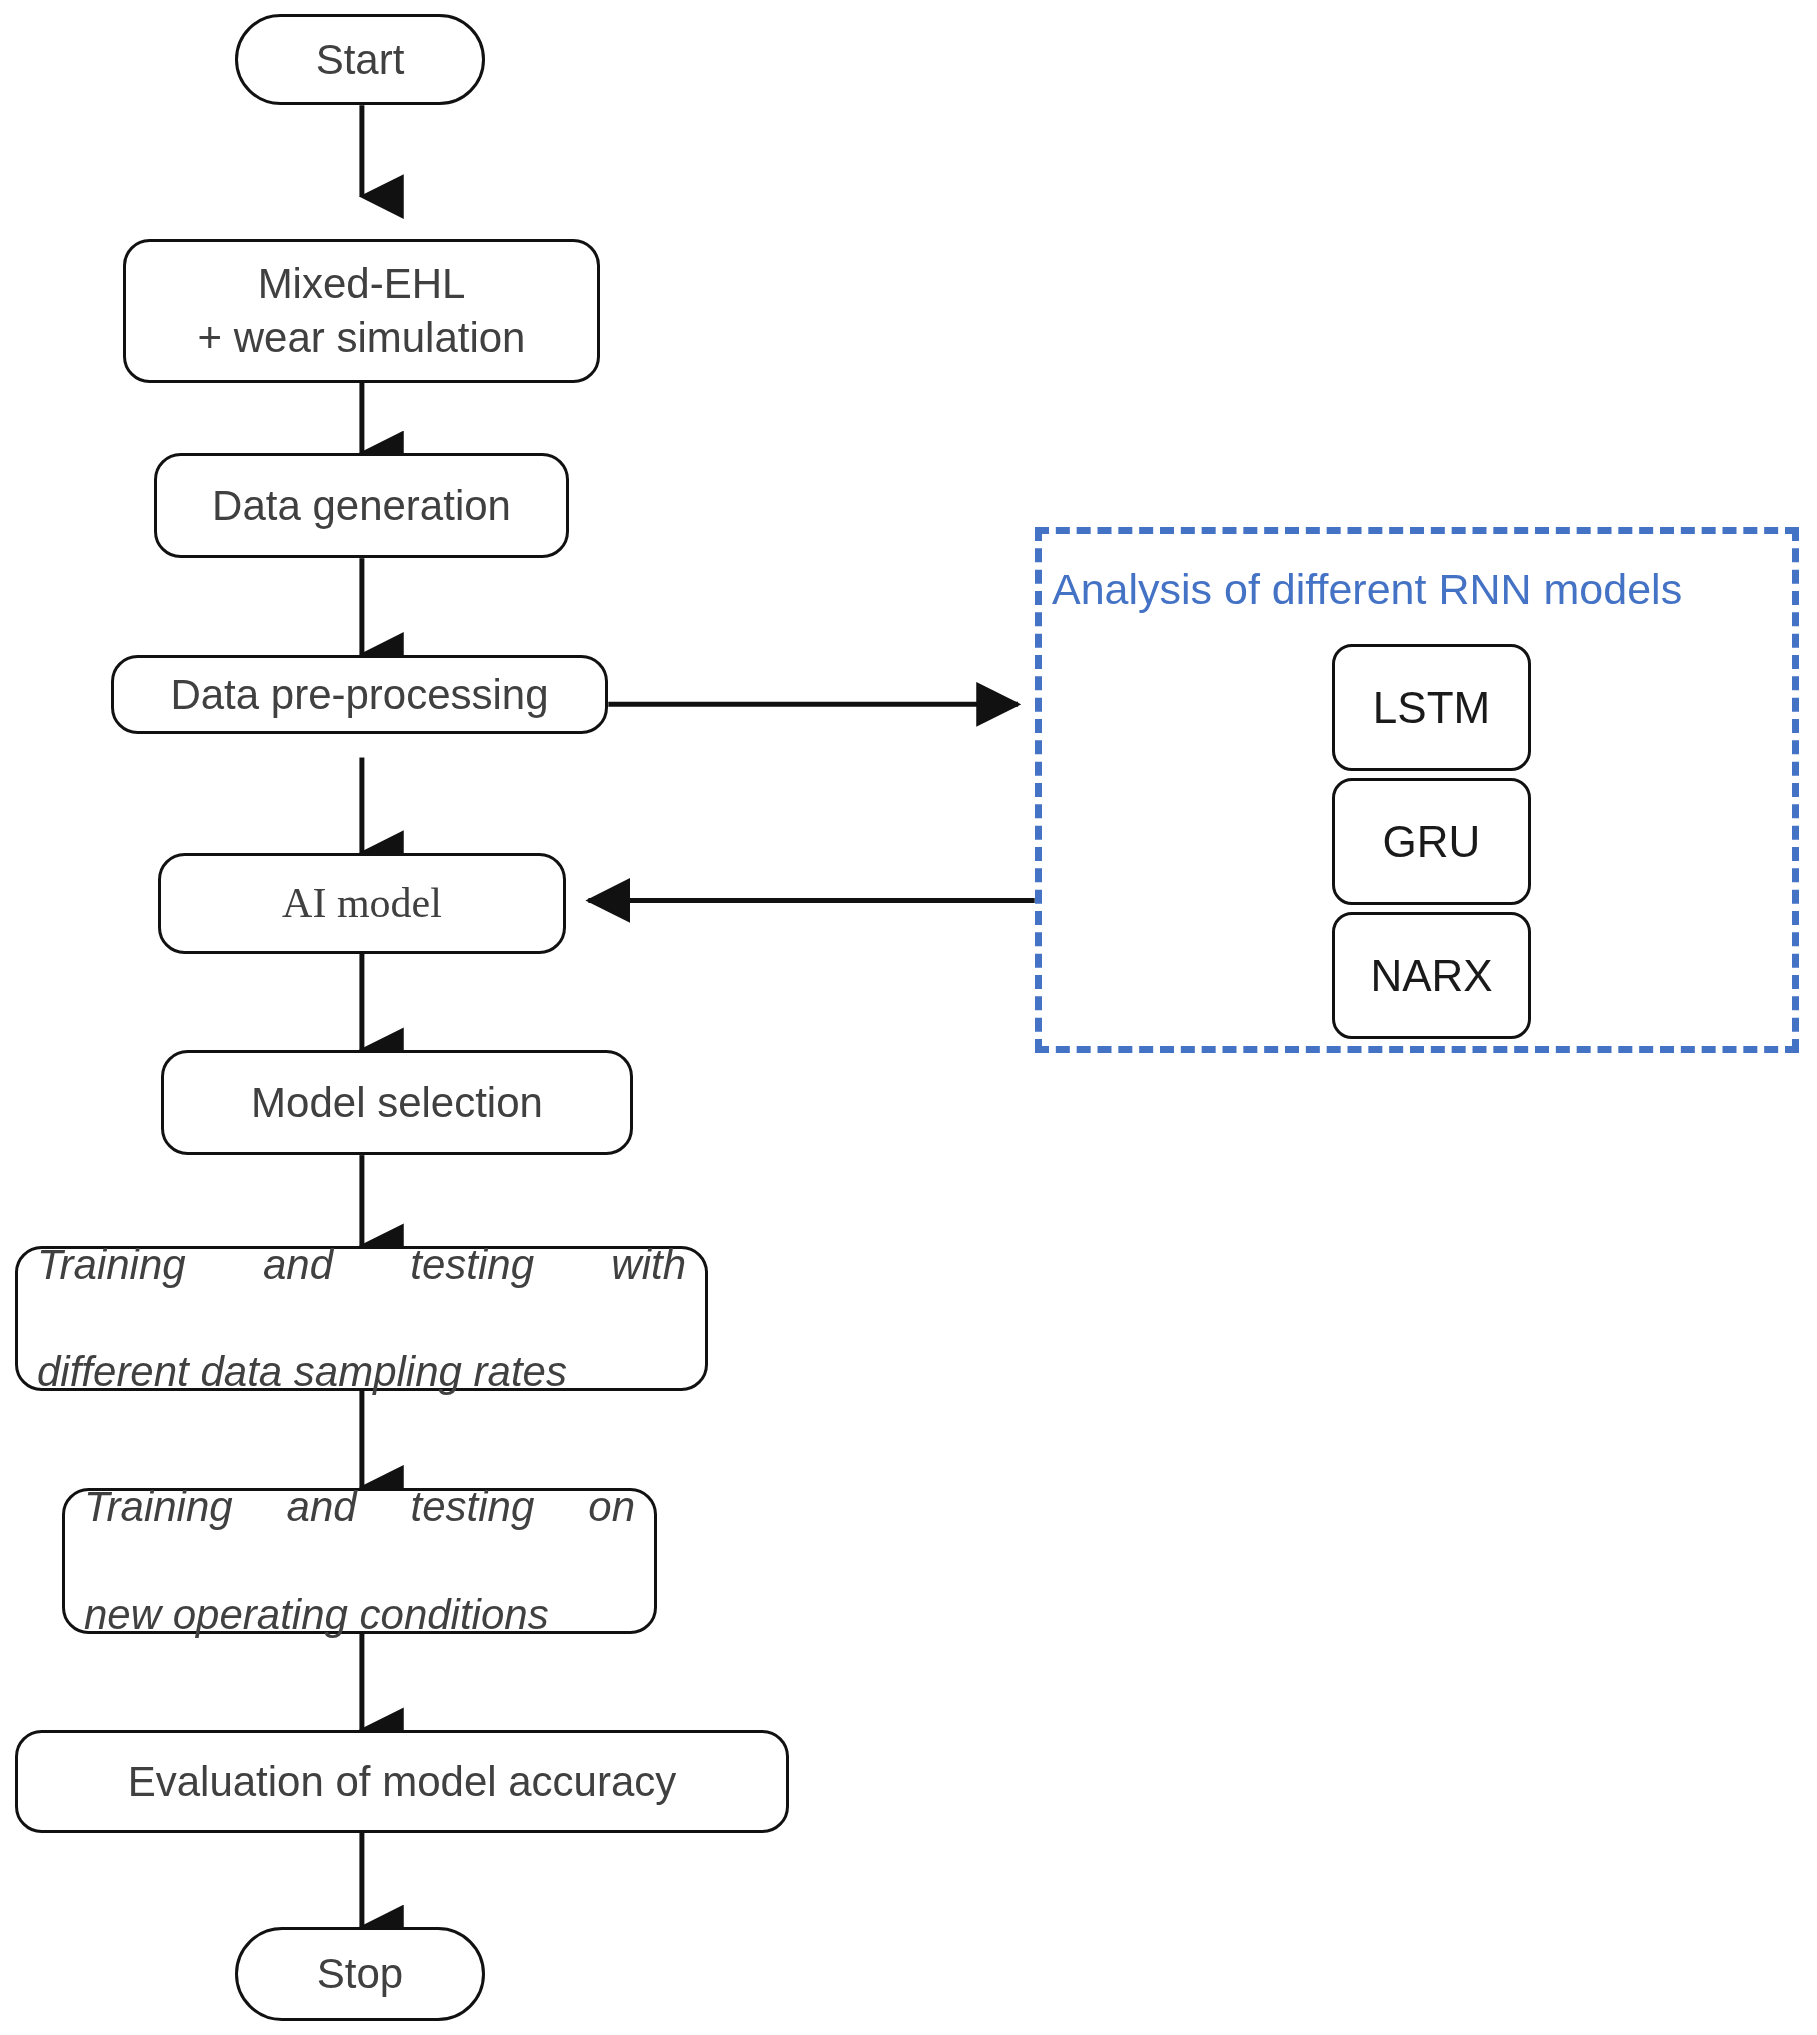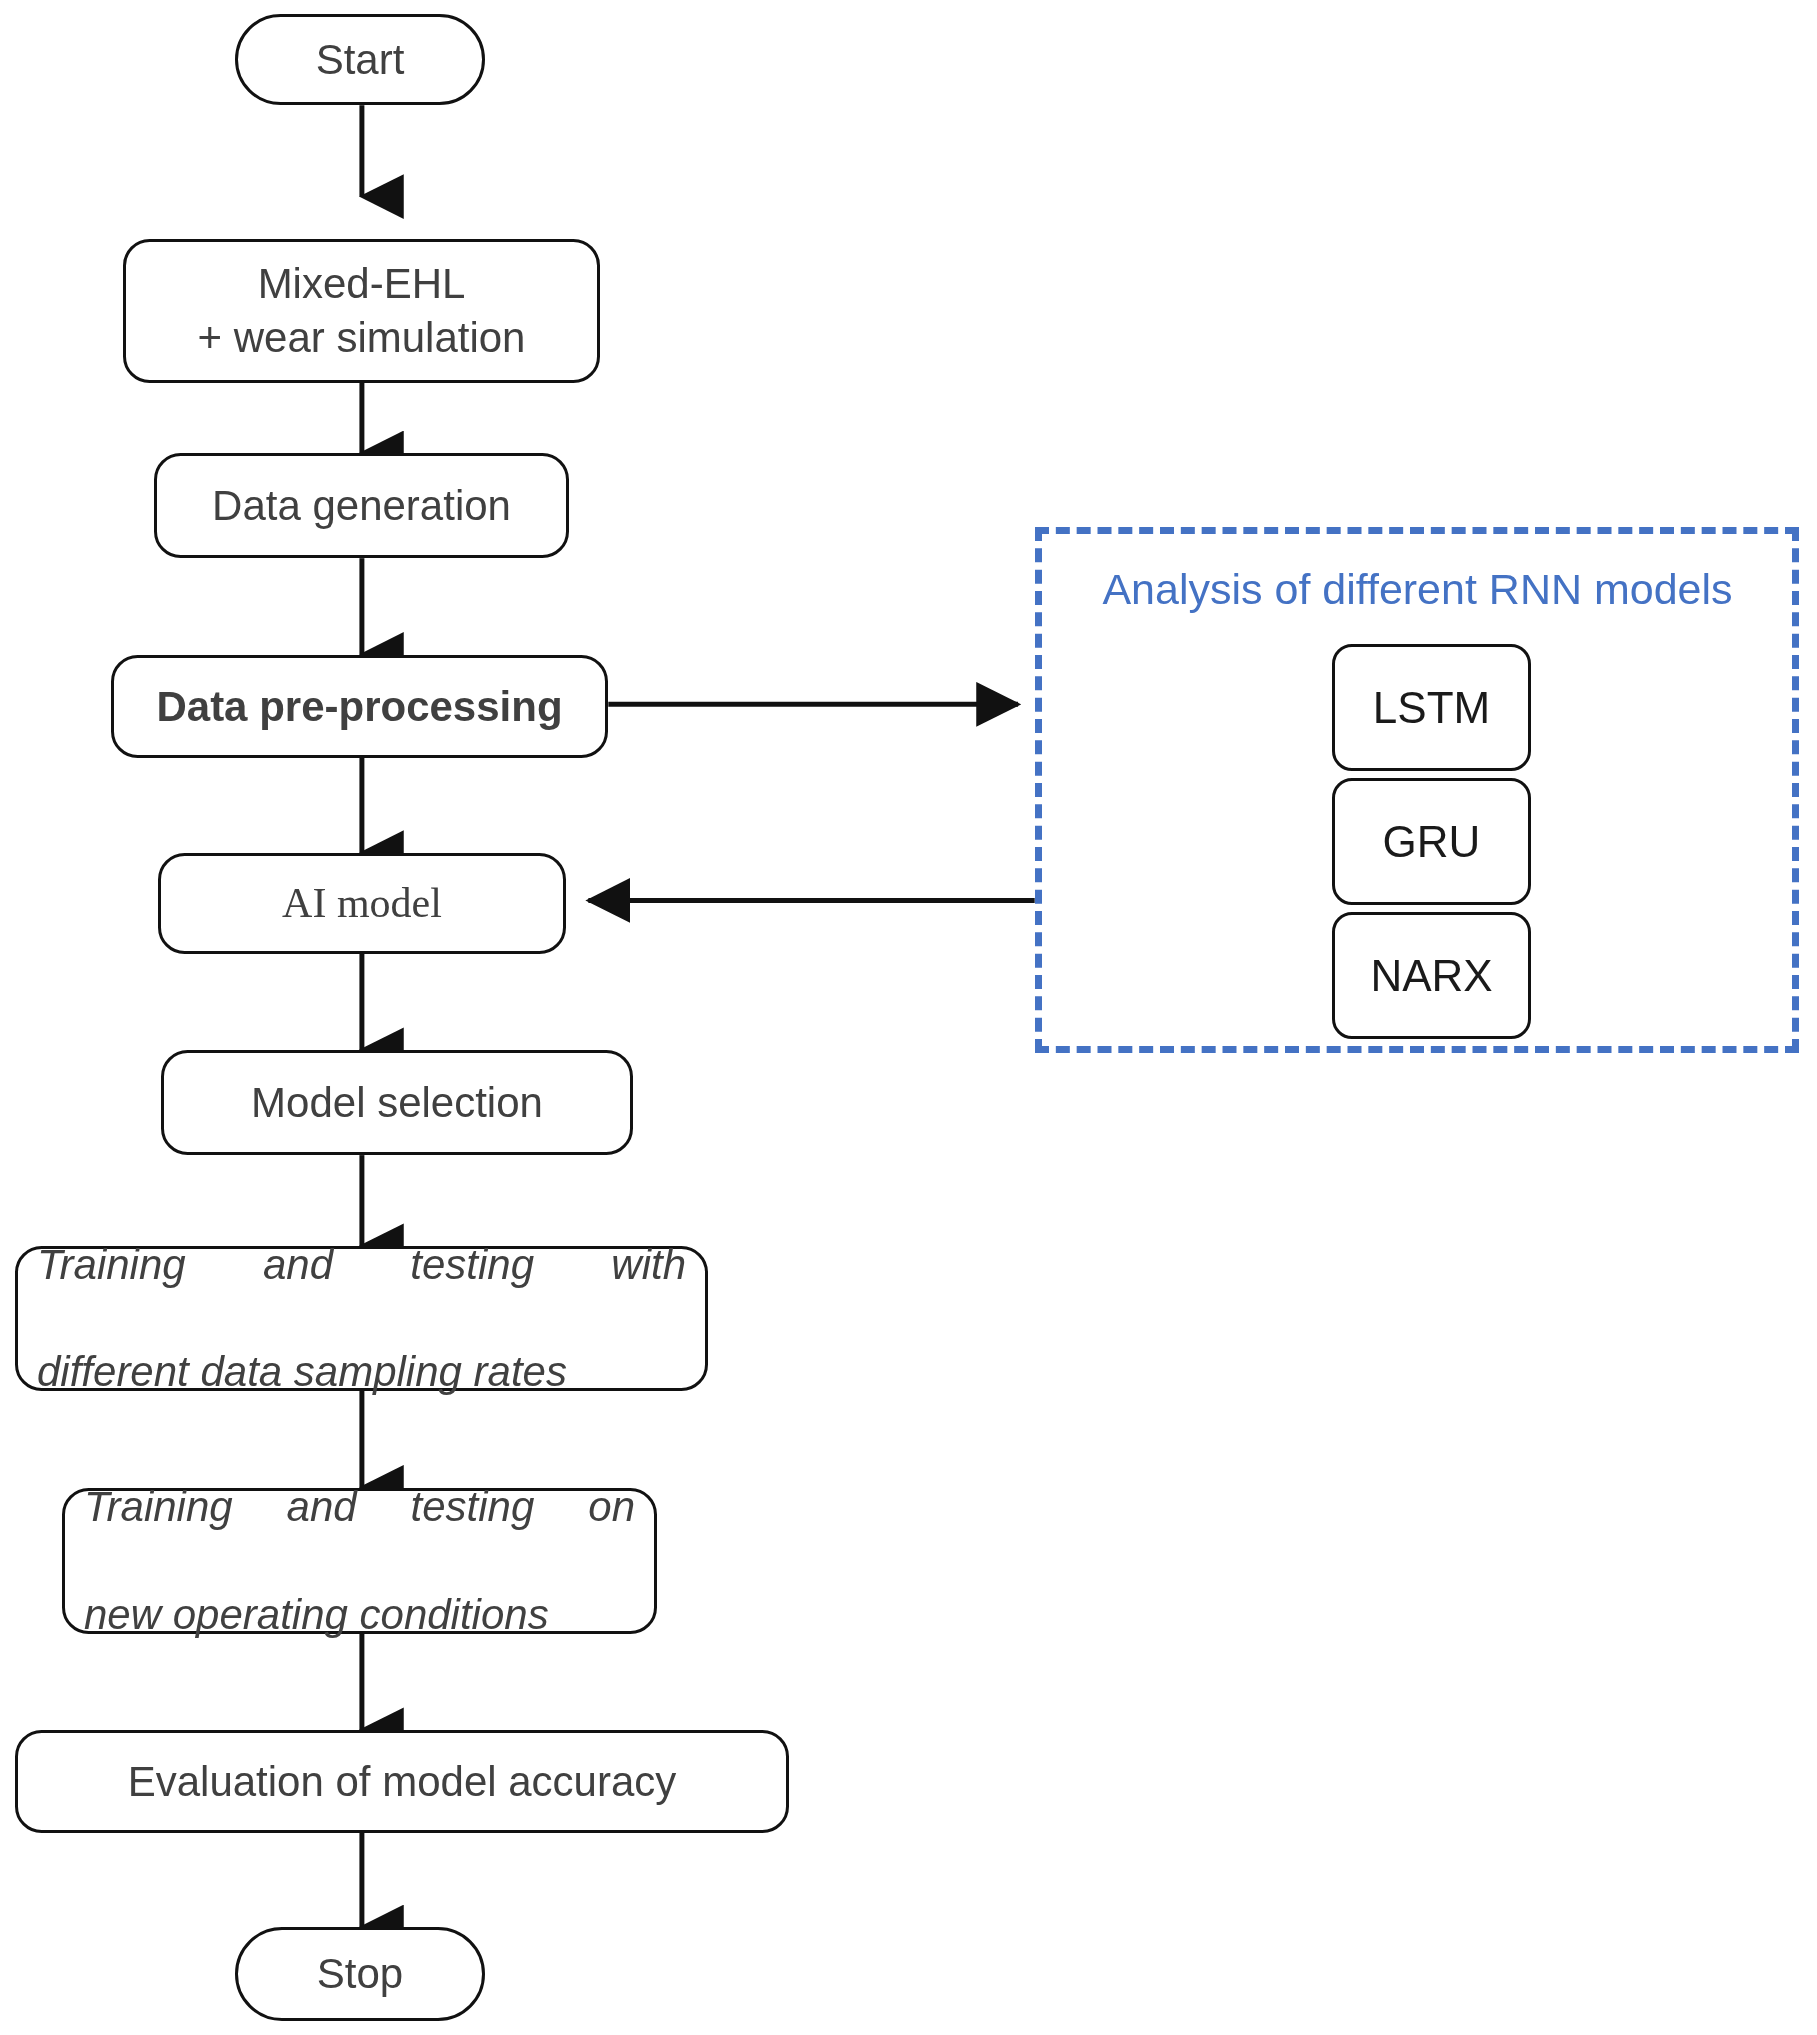--- a/index.html
+++ b/index.html
@@ -75,21 +75,20 @@
     box-sizing: border-box;
     border: 7.8px dashed #4472C4;
     background: transparent;
     z-index: 2;
   }
   #rnn-title {
     position: absolute;
     left: 1052px;
     top: 565px;
     width: 731px;
-    text-align: center;
     color: #4472C4;
     font-size: 43px;
     z-index: 4;
   }
   .model-box {
     position: absolute;
     left: 1315px;
     width: 199px;
     height: 127px;
     box-sizing: border-box;
@@ -155,21 +154,21 @@
 
   <div class="node process" style="left:123px; top:209px; width:477px; height:144px;margin-top:30px;">
     <span class="txt">Mixed-EHL
 + wear simulation</span>
   </div>
 
   <div class="node process" style="left:154px; top:453px; width:415px; height:105px;">
     <span class="txt">Data generation</span>
   </div>
 
-  <div class="node process" style="left:111px; top:655px; width:497px; height:103px;font-weight:bold;">
+  <div class="node process" style="left:111px; top:655px; width:497px; height:79px;">
     <span class="txt">Data pre-processing</span>
   </div>
 
   <div class="node process" style="left:158px; top:853px; width:408px; height:101px;font-family:Liberation Serif, serif;">
     <span class="txt">AI model</span>
   </div>
 
   <div class="node process" style="left:161px; top:1050px; width:472px; height:105px;">
     <span class="txt">Model selection</span>
   </div>

